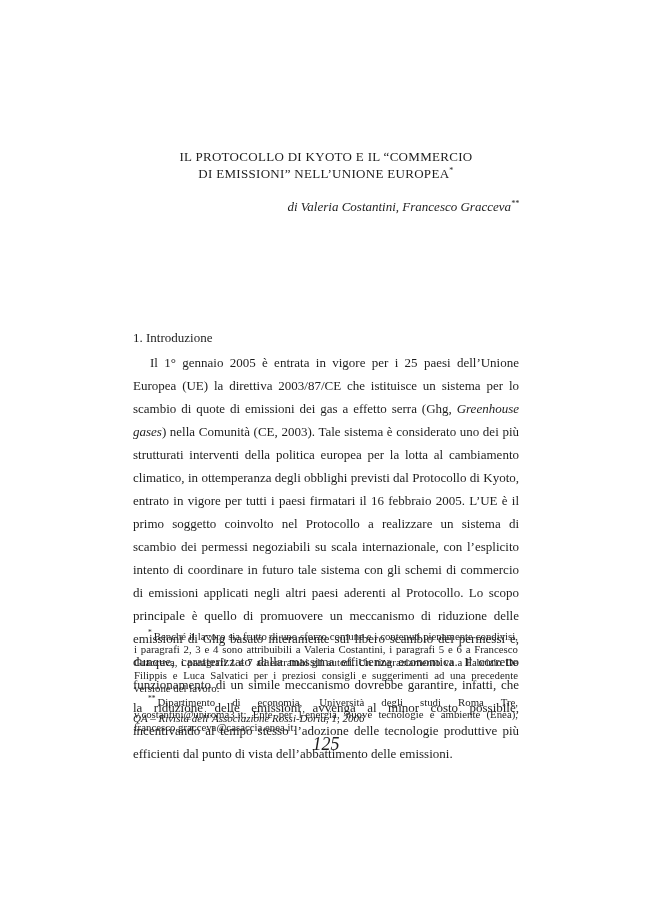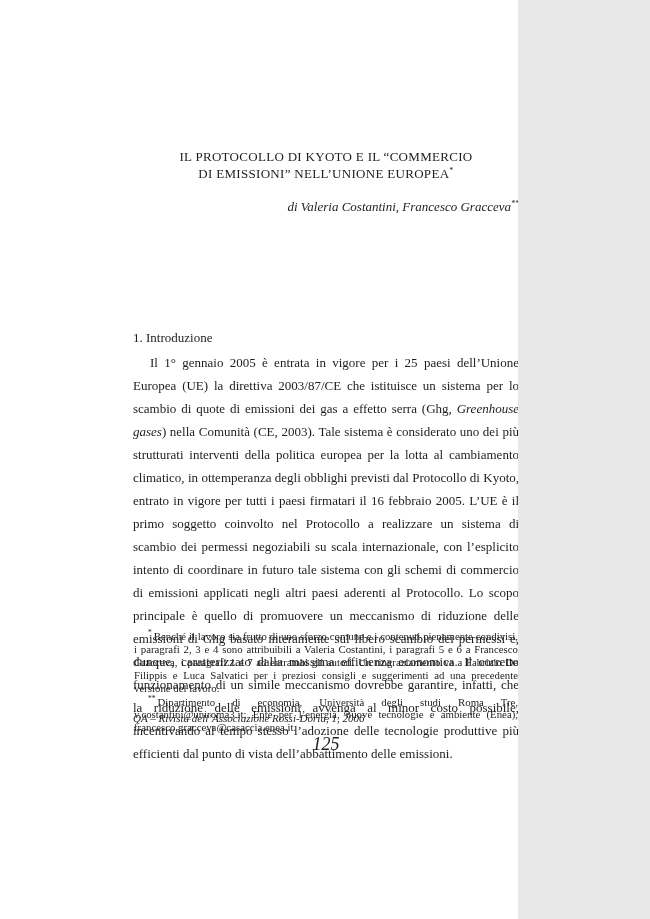--- a/index.html
+++ b/index.html
@@ -2,21 +2,21 @@
 <html><head>
 <meta charset="utf-8">
 <style>
   html, body {
     margin: 0;
     padding: 0;
     background: #e8e8e8;
   }
   .sheet {
     position: relative;
-    width: 518px;
+    width: 650px;
     height: 919px;
     background: #ffffff;
     font-family: "Liberation Serif", "DejaVu Serif", serif;
     color: #1d1d1d;
     overflow: hidden;
   }
   .content {
     position: absolute;
     left: 133px;
     width: 386px;

